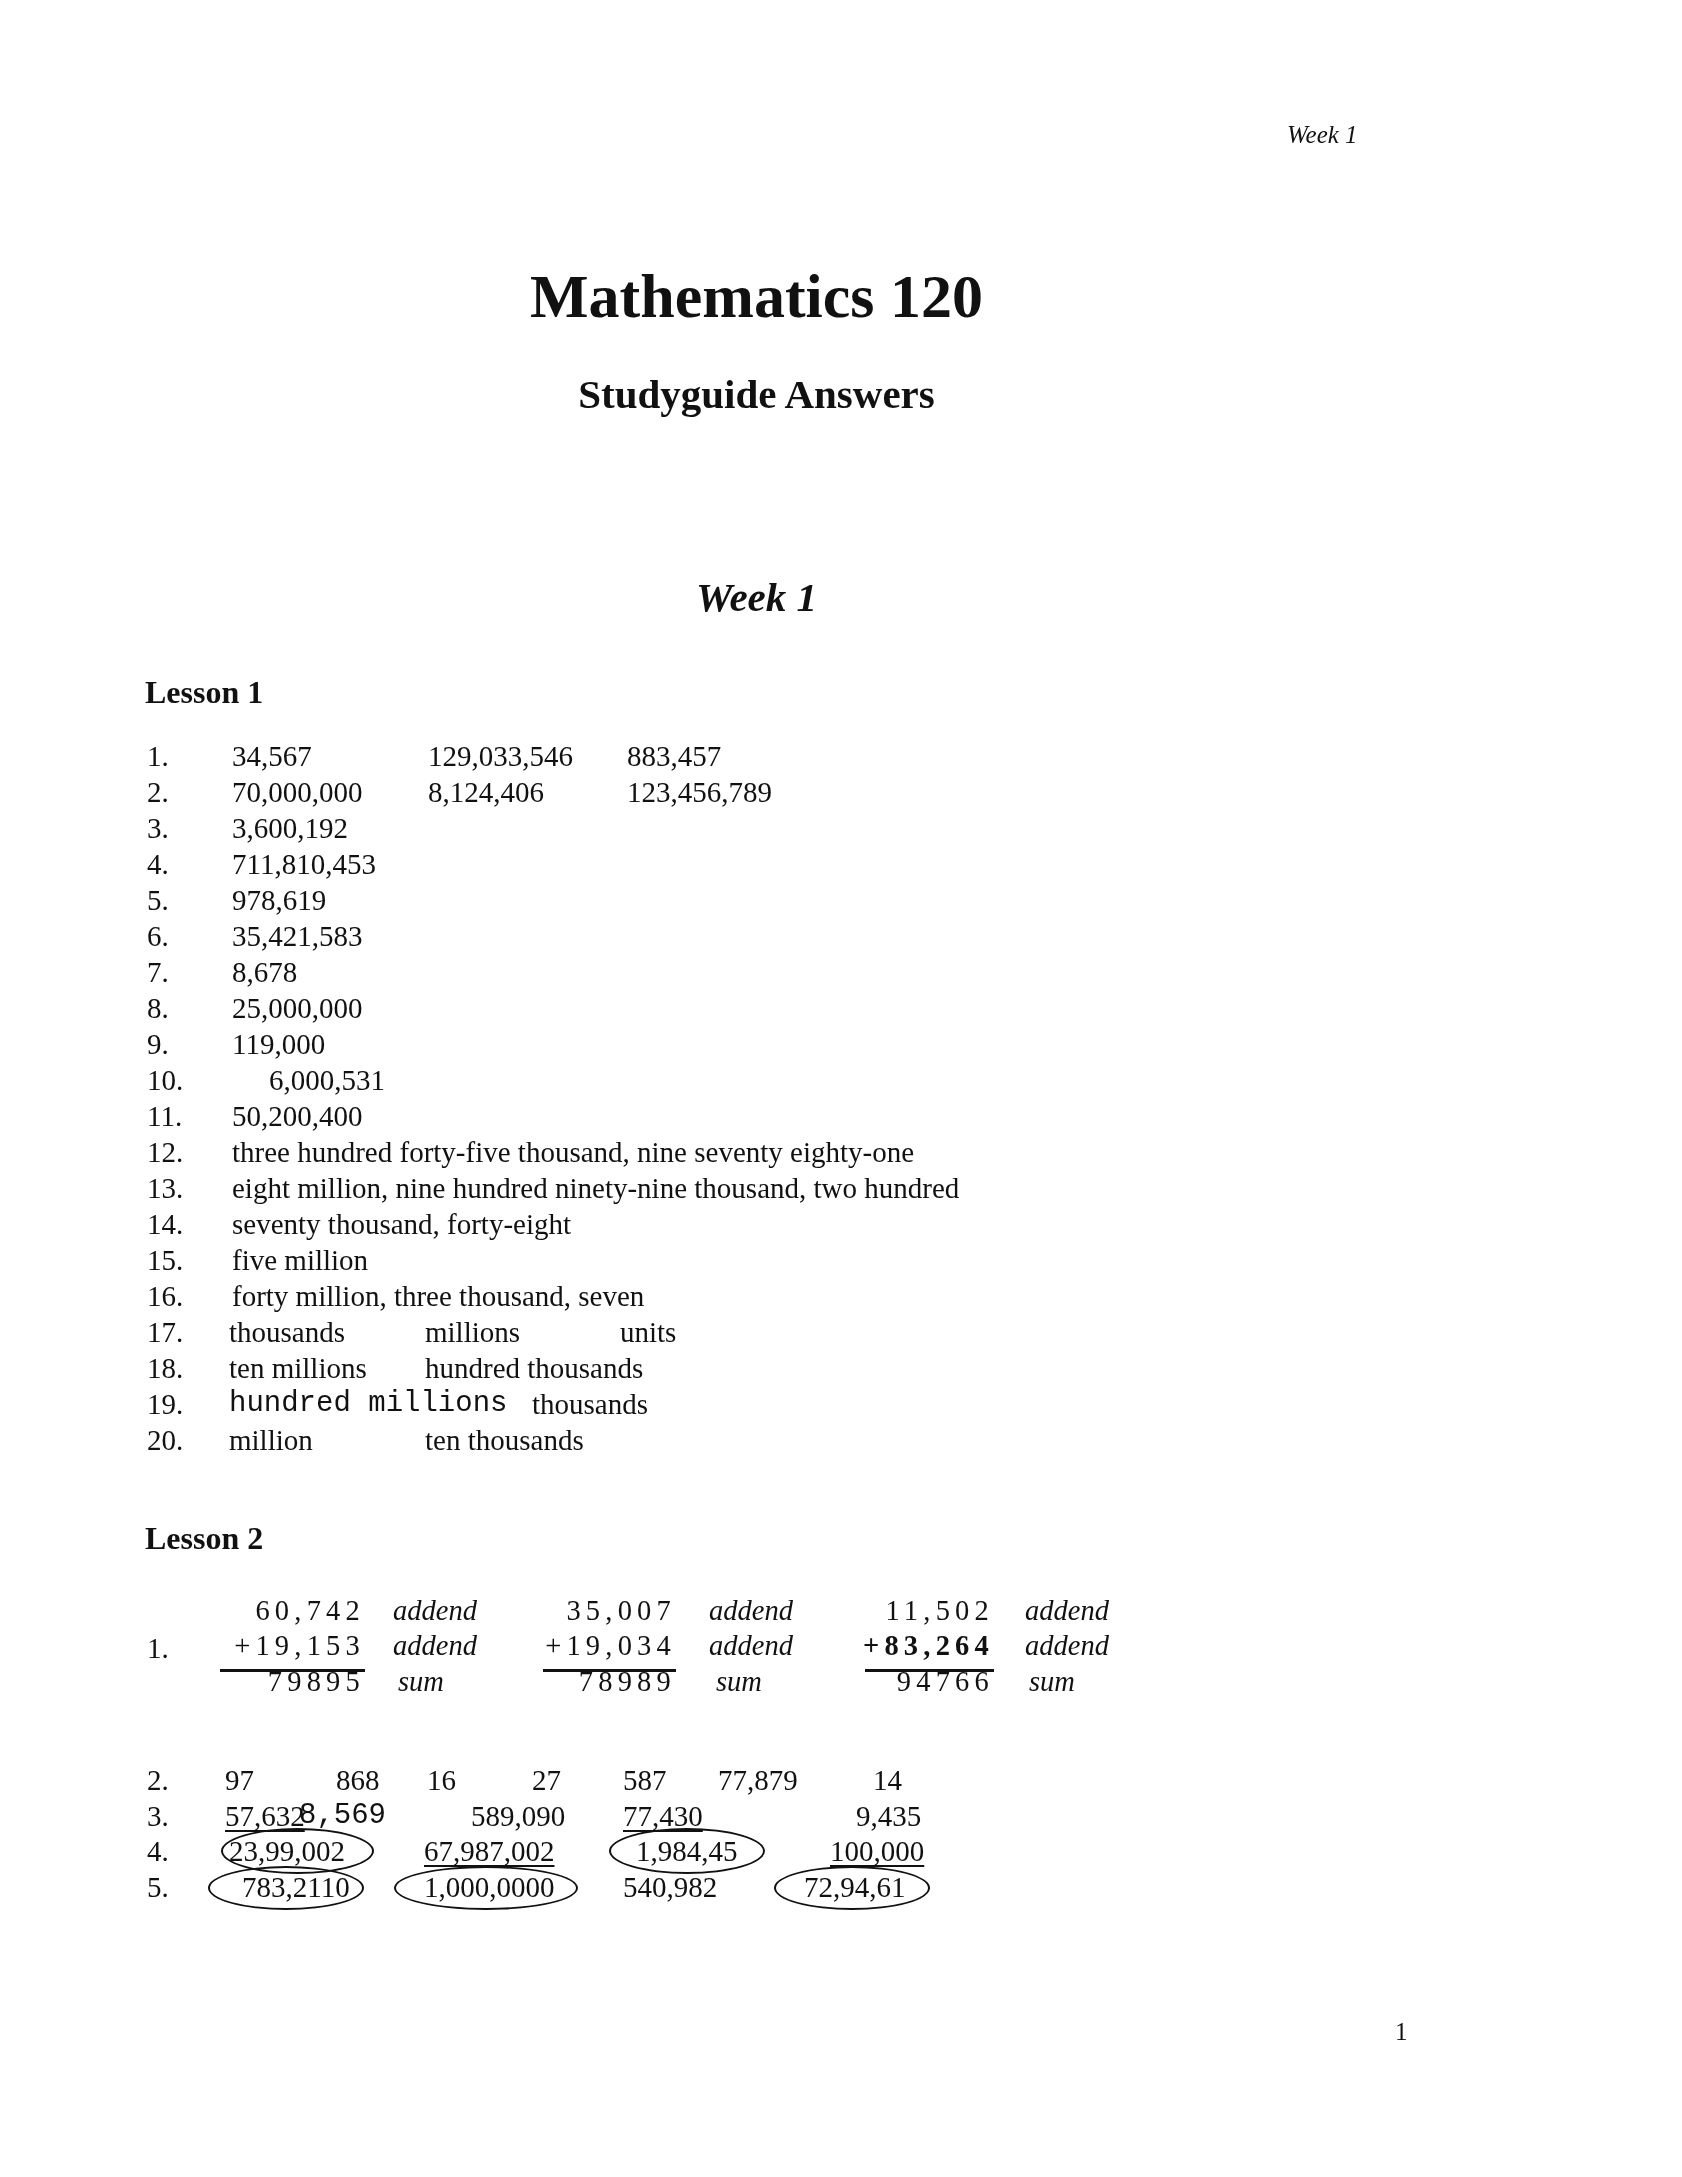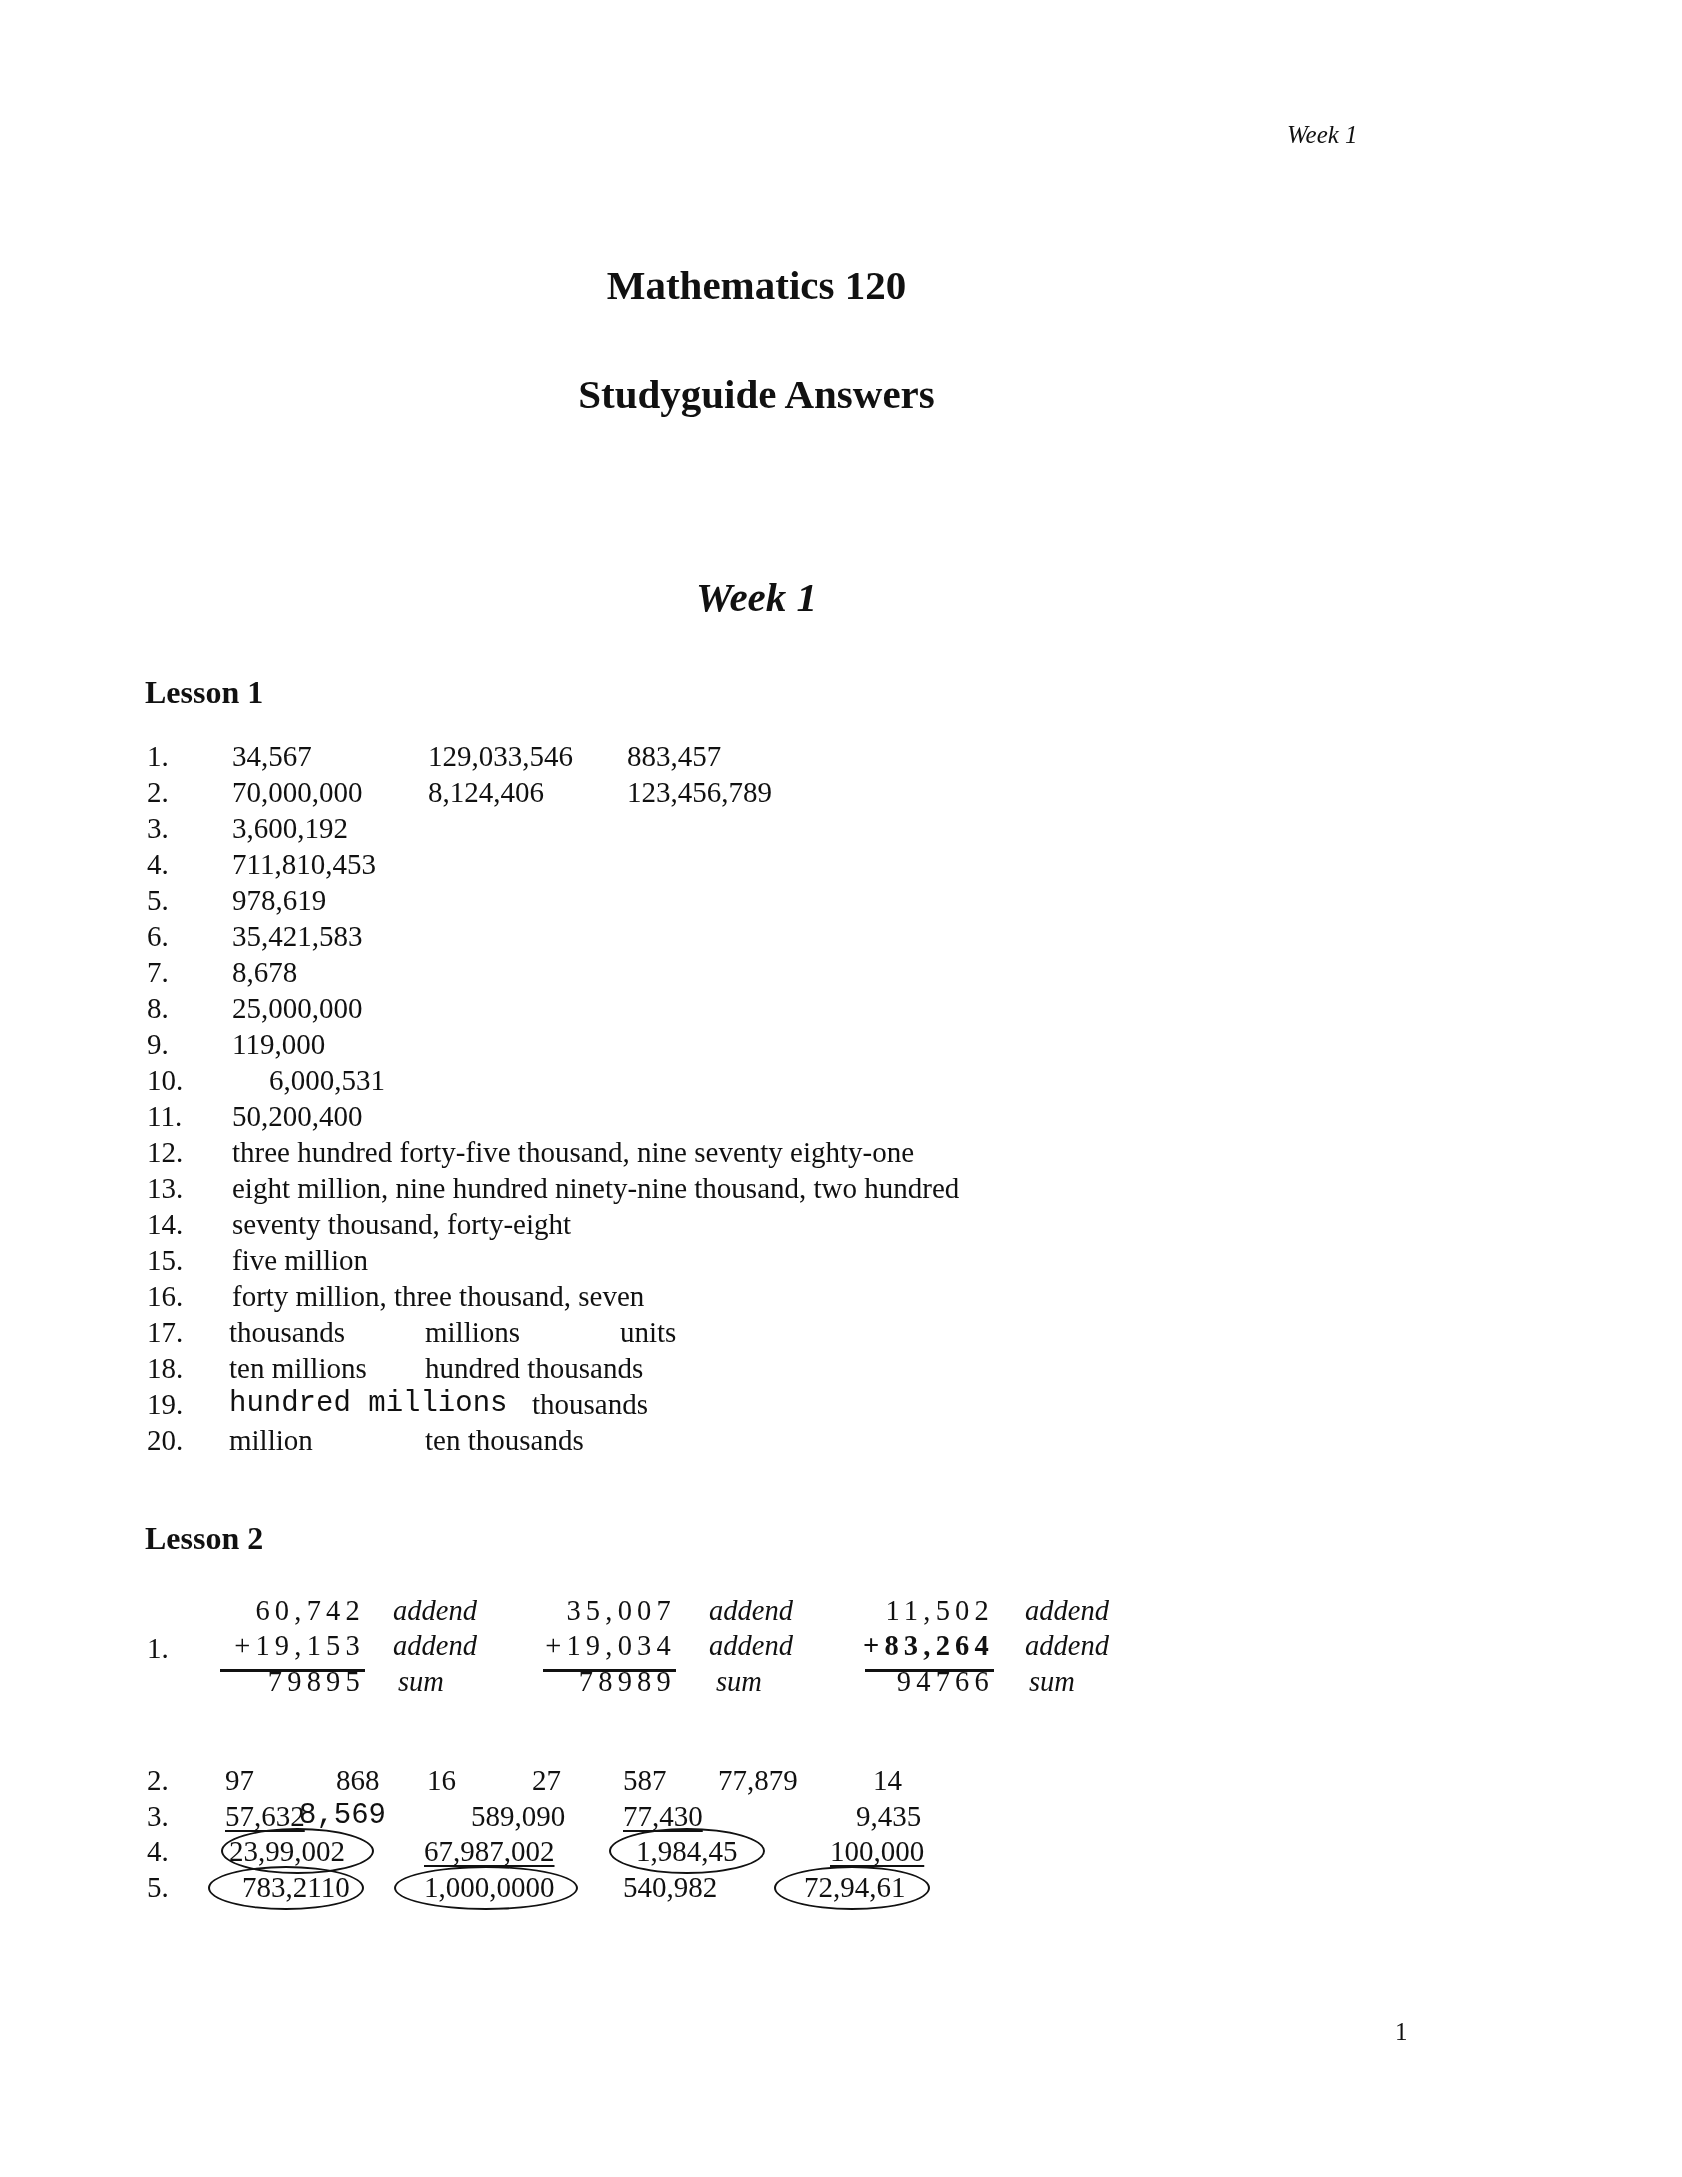--- a/index.html
+++ b/index.html
@@ -2,21 +2,21 @@
 <html style="font-size:14px"><head>
   <meta charset="utf-8">
   <style>
     html, body { margin: 0; padding: 0; background: #ffffff; }
     body {
       width: 1683px; height: 2177px; position: relative; overflow: hidden;
       font-family: "Liberation Serif", "DejaVu Serif", serif; color: #111;
     }
     .abs { position: absolute; }
     .header-week { left: 1287px; top: 121px; font-size: 25px; font-style: italic; }
-    .title { left: 0; width: 1513px; top: 261px; text-align: center; font-size: 41px; font-weight: bold; }
+    .title { left: 0; width: 1513px; top: 261px; text-align: center; font-size: 62px; font-weight: bold; }
     .subtitle { left: 0; width: 1513px; top: 370px; text-align: center; font-size: 41px; font-weight: bold; }
     .week-heading { left: 0; width: 1513px; top: 573px; text-align: center; font-size: 41px; font-weight: bold; font-style: italic; }
     .lesson-heading { left: 145px; font-size: 32px; font-weight: bold; }
     .l1-heading { top: 674px; }
     .l2-heading { top: 1520px; }
 
     .row { position: absolute; left: 0; height: 36px; font-size: 29px; line-height: 36px; white-space: nowrap; }
     .row .num { position: absolute; left: 147px; }
     .row .c { position: absolute; }
 

